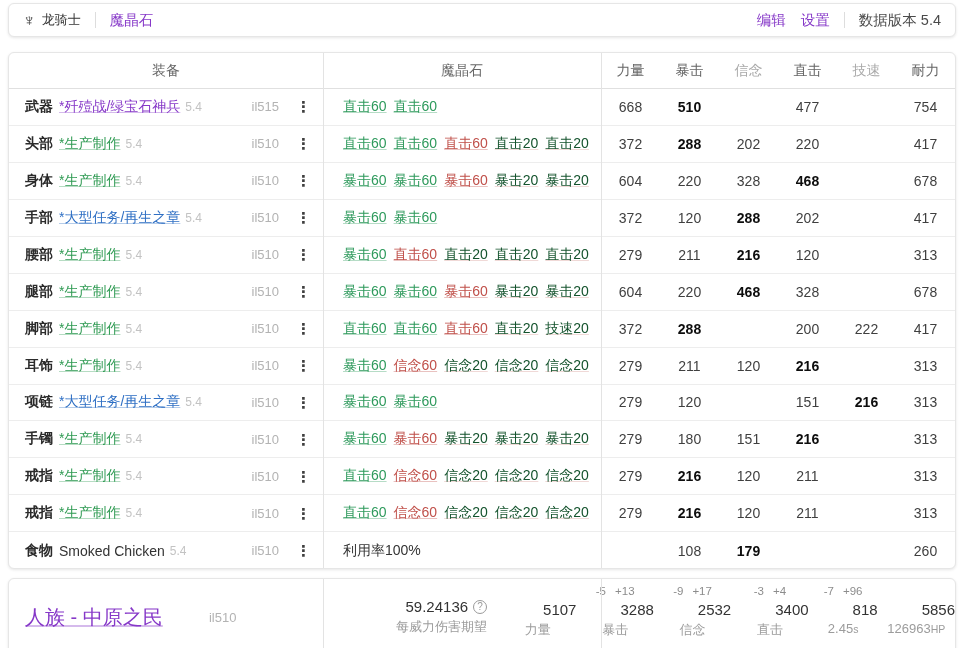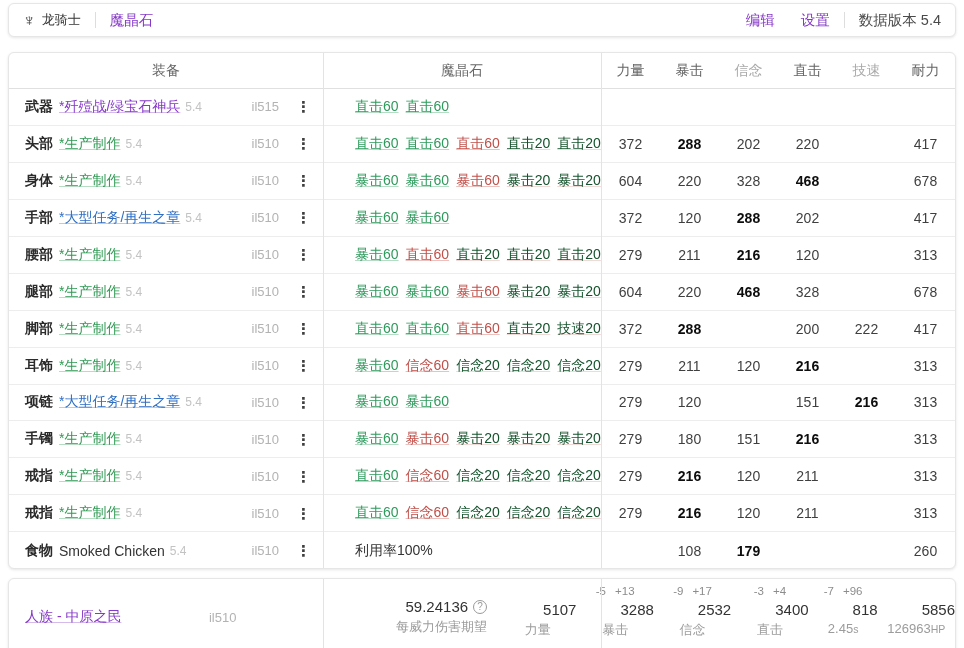--- a/index.html
+++ b/index.html
@@ -9,21 +9,21 @@
     border:1px solid #e6e6e6; border-radius:6px;
     box-shadow:0 1px 3px rgba(0,0,0,.10); }
 
   
   #topbar { top:3px; height:34px; display:flex; align-items:center; padding:0 14px; }
   .job-icon { font-size:17px; color:#3a3a3a; margin-right:6px; line-height:1; }
   .job-name { font-size:13px; color:#333; }
   .vdiv { width:1px; height:16px; background:#ddd; margin:0 14px; }
   .plink { color:#8638c8; font-size:14.5px; cursor:pointer; text-decoration:none; }
   .topbar-spacer { flex:1; }
-  .tb-gap { margin-right:26px; }
+  .tb-gap { margin-right:15px; }
   .version-label { font-size:14.5px; color:#4a4a4a; }
 
   
   #table-card { top:52px; height:517px; }
   .vline { position:absolute; top:0; bottom:0; width:1px; background:#e3e3e3; }
   .thead { display:flex; height:36px; border-bottom:1px solid #e0e0e0; align-items:center; font-size:14px; color:#666; }
   .col-equip { width:314px; }
   .col-materia { width:278px; }
   .col-stats { flex:1; display:flex; }
   .scol { flex:1; text-align:center; }
@@ -37,34 +37,34 @@
   .gname { margin-left:6px; white-space:nowrap; cursor:pointer; text-decoration:underline; }
   .gname.purple { color:#8638c8; text-decoration-color:rgba(134,56,200,.35); }
   .gname.green  { color:#2e9a52; text-decoration-color:rgba(46,154,82,.35); }
   .gname.blue   { color:#2e6fc4; text-decoration-color:rgba(46,111,196,.35); }
   .gname.dark   { color:#333; text-decoration:none; cursor:default; }
   .gver { margin-left:5px; font-size:12px; color:#c3c3c3; }
   .equip-spacer { flex:1; }
   .ilvl { font-size:13px; color:#b3b3b3; white-space:nowrap; }
   .dots { margin-left:15px; color:#3f3f3f; font-size:15px; font-weight:700; cursor:pointer;
           letter-spacing:0; line-height:1; padding:2px 2px; }
-  .materia-cell { width:278px; padding-left:32px; display:flex; gap:7px; white-space:nowrap; overflow:hidden; }
+  .materia-cell { width:278px; padding-left:20px; display:flex; gap:7px; white-space:nowrap; overflow:hidden; }
   .mat { text-decoration:underline; cursor:pointer; }
   .mat.green    { color:#2e9a5c; text-decoration-color:rgba(46,154,92,.35); }
   .mat.red      { color:#c0504a; text-decoration-color:rgba(192,80,74,.35); }
   .mat.redlight { color:#14532d; text-decoration-color:rgba(213,146,141,.35); }
   .mat.plain    { color:#333; text-decoration:none; cursor:default; }
   .statv { color:#3f3f3f; }
   .statv.bold { font-weight:700; color:#0d0d0d; }
 
   
   #summary-card { top:578px; height:78px; }
   .sum-wrap { display:flex; height:100%; align-items:center; }
   .sum-left { width:314px; display:flex; align-items:center; padding:0 36px 0 16px; }
-  .race-link { color:#8638c8; font-size:14px; text-decoration:underline;
+  .race-link { color:#8638c8; font-size:20px; text-decoration:underline;
                text-decoration-color:rgba(134,56,200,.35); cursor:pointer; white-space:nowrap; }
   .sum-mid { width:278px; text-align:right; padding-right:12px; }
   .dps-line { font-size:15px; color:#333; display:flex; justify-content:flex-end; align-items:center; gap:5px; }
   .help-icon { width:14px; height:14px; border:1px solid #9a9a9a; border-radius:50%; color:#9a9a9a;
                font-size:10px; display:inline-flex; align-items:center; justify-content:center; cursor:pointer; }
   .dps-label { font-size:13px; color:#9c9c9c; margin-top:3px; }
   .sum-stats { flex:1; display:flex; align-self:stretch; padding-top:6px; }
   .sum-col { flex:1; text-align:center; }
   .tier-line { height:15px; font-size:11.5px; color:#8c8c8c; display:flex; justify-content:center; gap:9px; }
   .sum-val { font-size:15px; color:#333; margin-top:1px;padding-left:44px; }
@@ -108,20 +108,28 @@
           <span class="gname purple">*歼殪战/绿宝石神兵</span>
           <span class="gver">5.4</span>
           <span class="equip-spacer"></span>
           <span class="ilvl">il515</span>
           <span class="dots">⋮</span>
         </div>
         <div class="materia-cell">
           <span class="mat green">直击60</span>
           <span class="mat green">直击60</span>
         </div>
+        <div class="col-stats">
+          <div class="scol"><span class="statv">668</span></div>
+          <div class="scol"><span class="statv bold">510</span></div>
+          <div class="scol"></div>
+          <div class="scol"><span class="statv">477</span></div>
+          <div class="scol"></div>
+          <div class="scol"><span class="statv">754</span></div>
+        </div>
       </div>
       <div class="trow">
         <div class="equip-cell">
           <span class="slot">头部</span>
           <span class="gname green">*生产制作</span>
           <span class="gver">5.4</span>
           <span class="equip-spacer"></span>
           <span class="ilvl">il510</span>
           <span class="dots">⋮</span>
         </div>

